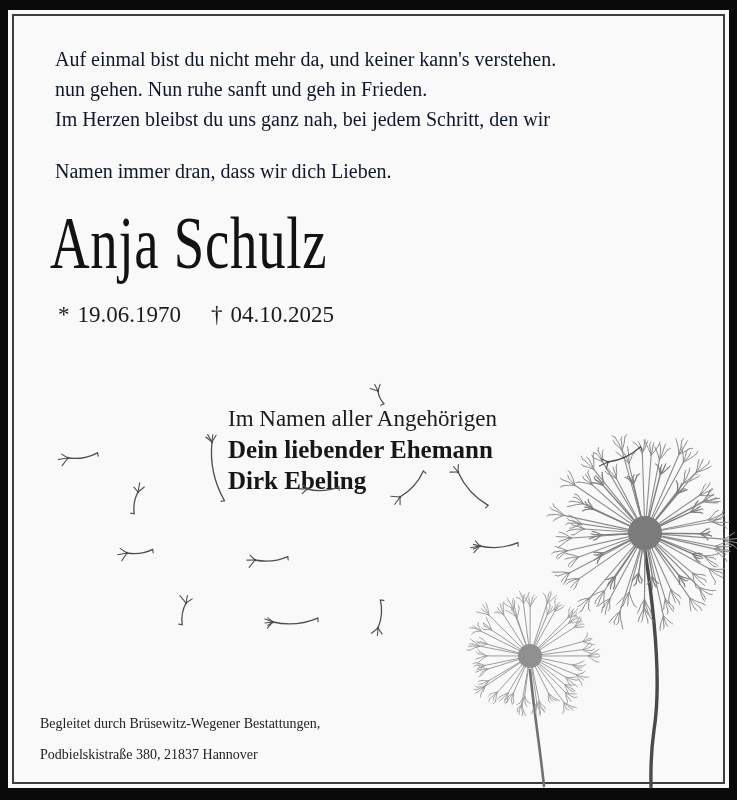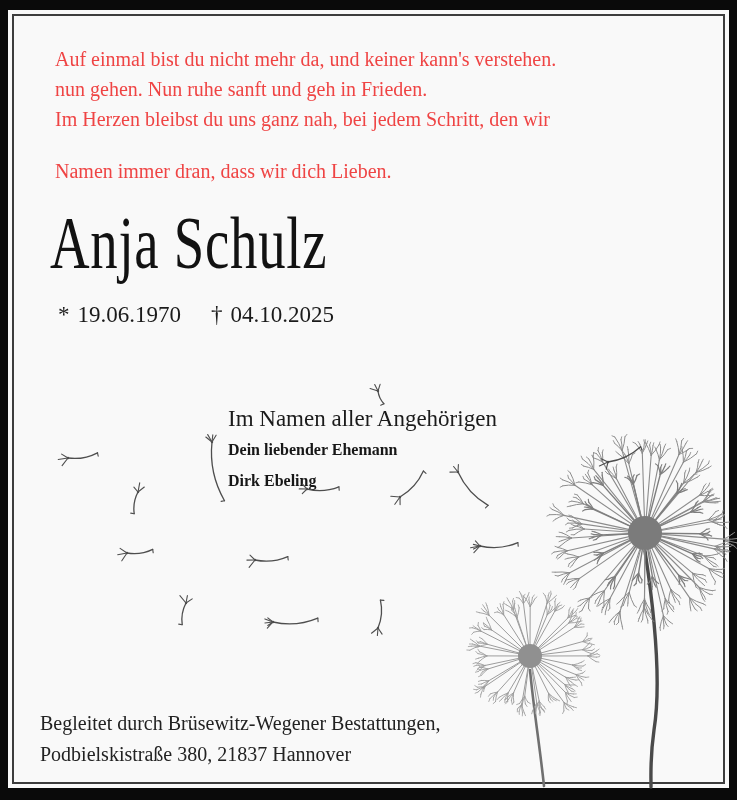--- a/index.html
+++ b/index.html
@@ -14,52 +14,52 @@
     position:absolute;left:8px;top:10px;
     width:721px;height:778px;
     background:#f9f9f9;
   }
   .card-border{
     position:absolute;inset:4px;
     border:2px solid #3d3d3d;
   }
   .verse{
     position:absolute;left:47px;top:34px;
-    font-size:20px;line-height:30px;color:#ef4444;
+    font-size:20px;line-height:30px;color:#0f172a;
   }
   .verse p{margin:0;}
   .verse-closing{margin-top:22px !important;}
   .name{
     position:absolute;left:42px;top:196px;
     font-size:74px;line-height:1;color:#121212;
     transform:scaleX(0.74);transform-origin:left top;
     white-space:nowrap;letter-spacing:1px;
   }
   .dates{
     position:absolute;left:50px;top:292px;
     font-size:23px;color:#1b1b1b;display:flex;gap:30px;
   }
   .dates .d{display:flex;gap:8px;}
   .on-behalf{
     position:absolute;left:220px;top:396px;
     font-size:23px;color:#1b1b1b;
   }
   .mourners{
     position:absolute;left:220px;top:424px;
-    font-size:16px;font-weight:bold;color:#171717;line-height:31px;
+    font-size:25px;font-weight:bold;color:#171717;line-height:31px;
   }
   .mourners p{margin:0;}
   .ceremony{
     position:absolute;left:34px;top:614px;
     font-size:23px;line-height:32px;color:#1b1b1b;
   }
   .ceremony p{margin:0;}
   .funeral-home{
     position:absolute;left:32px;top:698px;
-    font-size:20px;line-height:31px;color:#222;
+    font-size:14px;line-height:31px;color:#222;
   }
   .funeral-home p{margin:0;}
   svg.art{
     position:absolute;left:0;top:0;width:737px;height:800px;
     pointer-events:none;
   }
 </style>
 </head>
 <body>
 

